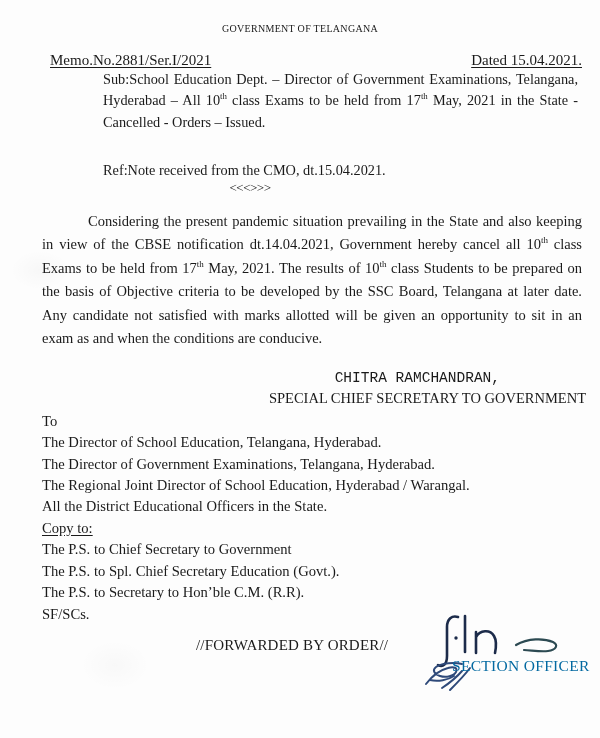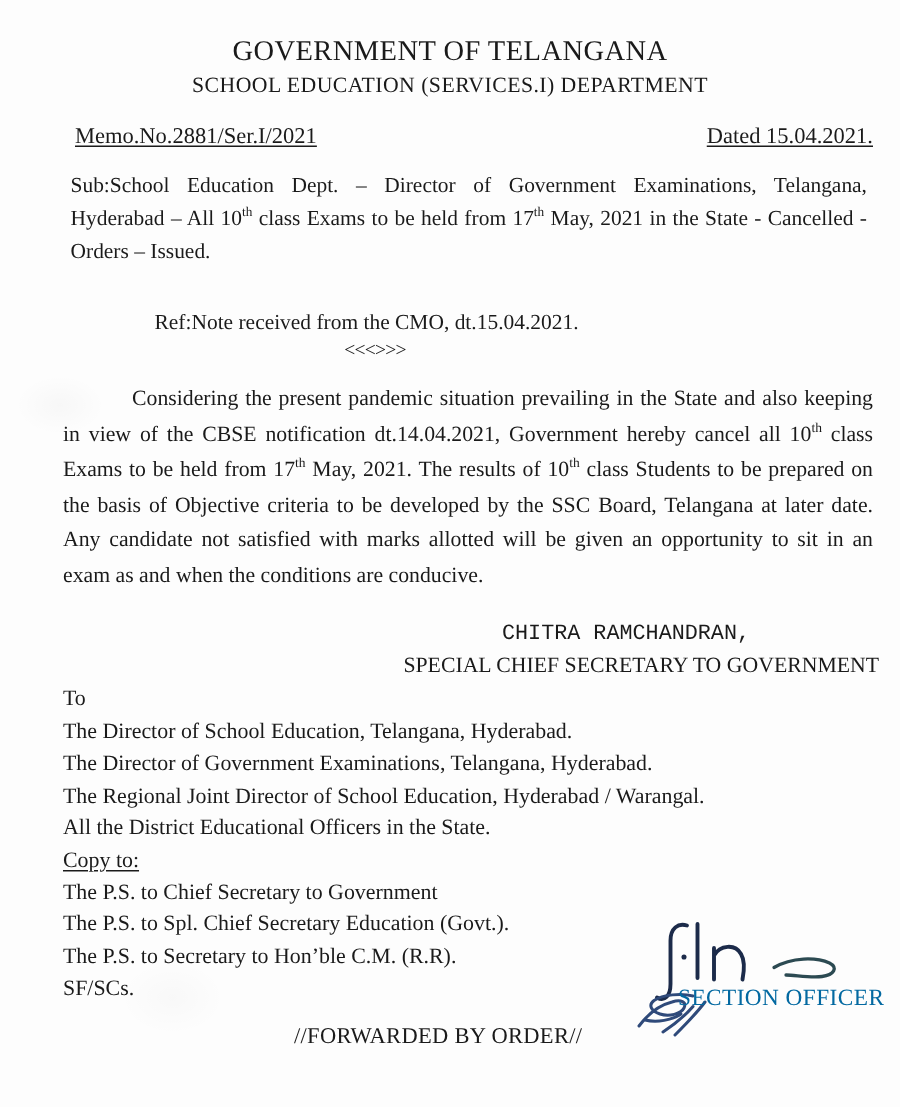--- a/index.html
+++ b/index.html
@@ -23,21 +23,21 @@
     box-sizing: border-box;
   }
 
   
   .header {
     text-align: center;
     padding-top: 22px;
     line-height: 1.35;
   }
   .header-line1 {
-    font-size: 19px;
+    font-size: 10px;
     letter-spacing: 0.3px;
   }
   .header-line2 {
     font-size: 14.5px;
     letter-spacing: 0.3px;
   }
 
   
   .memo-row {
     display: flex;
@@ -49,22 +49,21 @@
     font-size: 15px;
     gap: 44px;
   }
   .memo-no, .memo-date {
     text-decoration: underline;
     text-underline-offset: 2px;
   }
 
   
   .subject-block {
-    margin-top: 14px;
-    padding-left: 47px;
+    padding-left: 103px;
     padding-right: 22px;
     font-size: 14.3px;
     line-height: 1.52;
     text-align: justify;
   }
   .subject-block .sub-label {
     white-space: nowrap;
   }
   sup {
     font-size: 0.62em;
@@ -176,21 +175,20 @@
 </head>
 <body>
 
 <div class="page">
 
   <div class="smudge"></div>
   <div class="smudge2"></div>
 
   <div class="header">
     <div class="header-line1">GOVERNMENT OF TELANGANA</div>
-    <div class="header-line2">SCHOOL EDUCATION (SERVICES.I) DEPARTMENT</div>
   </div>
 
   <div class="memo-row">
     <span class="memo-no">Memo.No.2881/Ser.I/2021</span>
     <span class="memo-date">Dated 15.04.2021.</span>
   </div>
 
   <div class="subject-block">
     <span class="sub-label">Sub:</span><span>School Education Dept. – Director of Government Examinations, Telangana, Hyderabad – All 10</span><sup>th</sup><span> class Exams to be held from 17</span><sup>th</sup><span> May, 2021 in the State - Cancelled - Orders – Issued.</span>
   </div>

